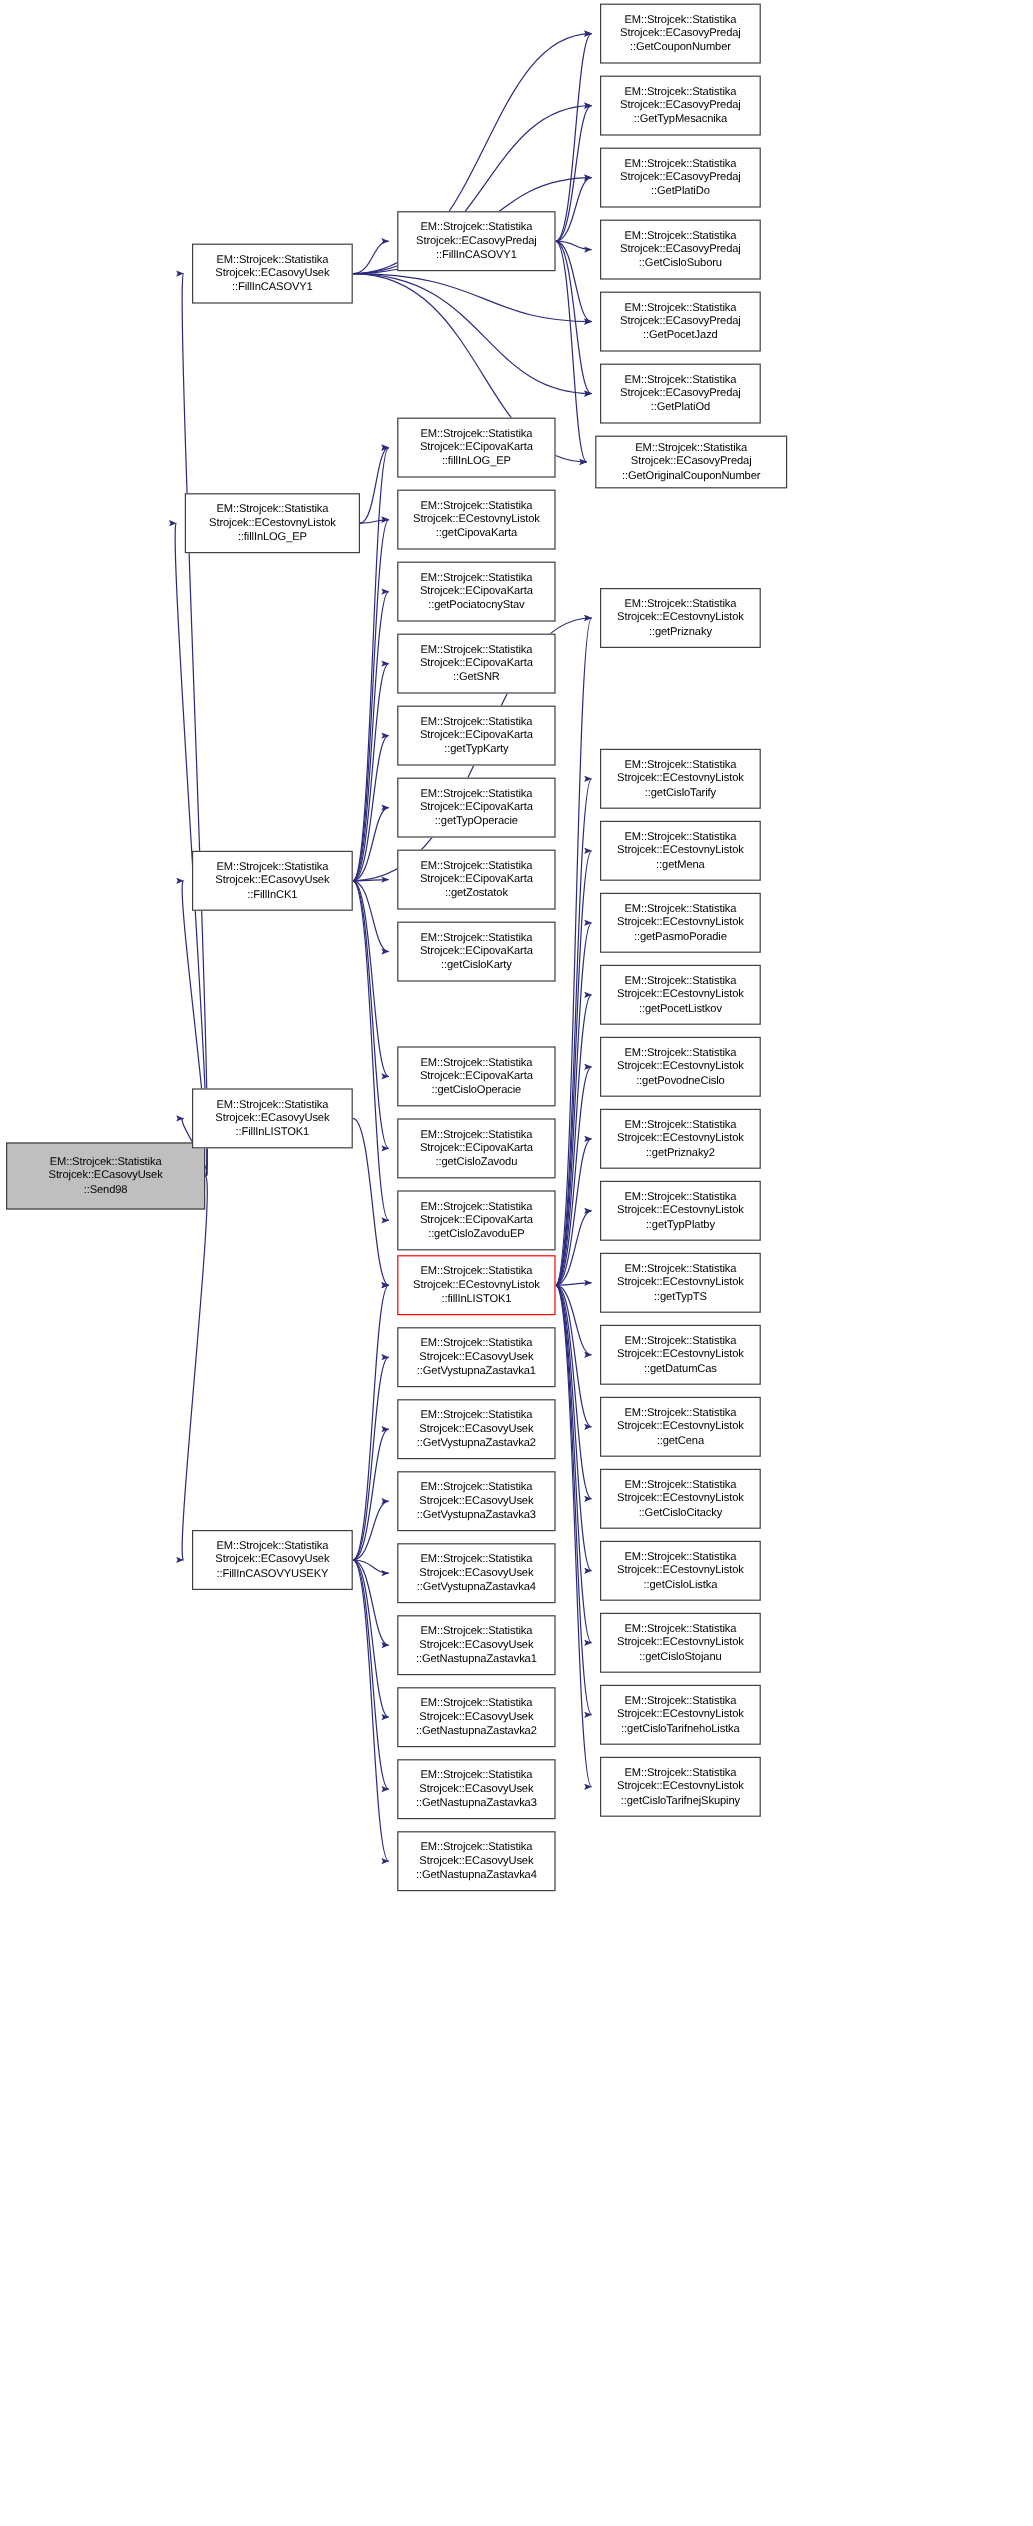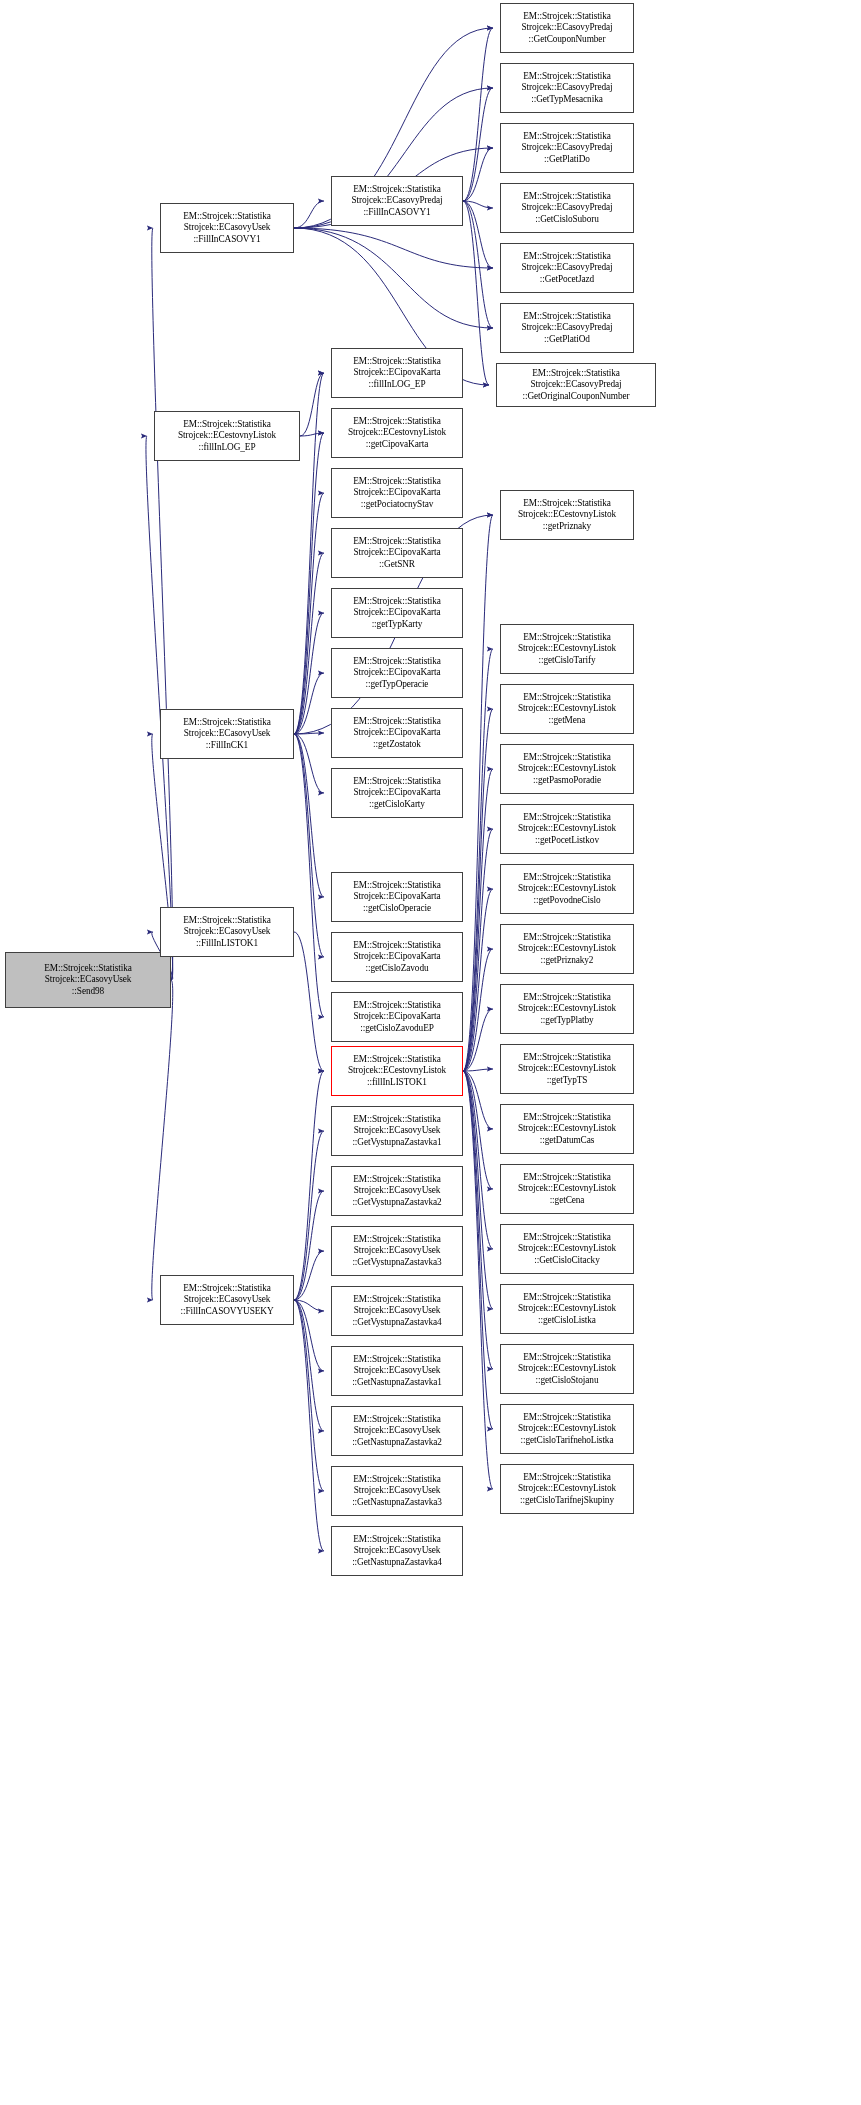--- a/index.html
+++ b/index.html
@@ -1,21 +1,21 @@
 <!DOCTYPE html>
 <html><head>
 <meta charset="utf-8">
 <style>
   html,body{margin:0;padding:0;background:#ffffff;}
   body{font-family:"Liberation Sans", sans-serif;}
   #graph{position:relative;width:861px;height:2105px;background:#fff;overflow:hidden;}
   svg.edges{position:absolute;left:0;top:0;width:861px;height:2105px;pointer-events:none;}
   .node{position:absolute;box-sizing:border-box;border:1px solid #404040;background:#ffffff;
         display:flex;align-items:center;justify-content:center;text-align:center;
-        font-family:Liberation Serif, serif;font-size:9.3px;line-height:11.2px;
+        font-family:Liberation Sans, sans-serif;font-size:9.3px;line-height:11.2px;
         color:#000;letter-spacing:-0.1px;white-space:pre-line;padding:11px 2px;}
   .node.root{background:#bfbfbf;border-color:#404040;}
   .node.hl{border:1.4px solid #ff0000;}
 </style>
 </head>
 <body>
 
 <div id="graph">
   <svg class="edges" viewBox="0 0 861 2105" preserveAspectRatio="none">
     <defs>

